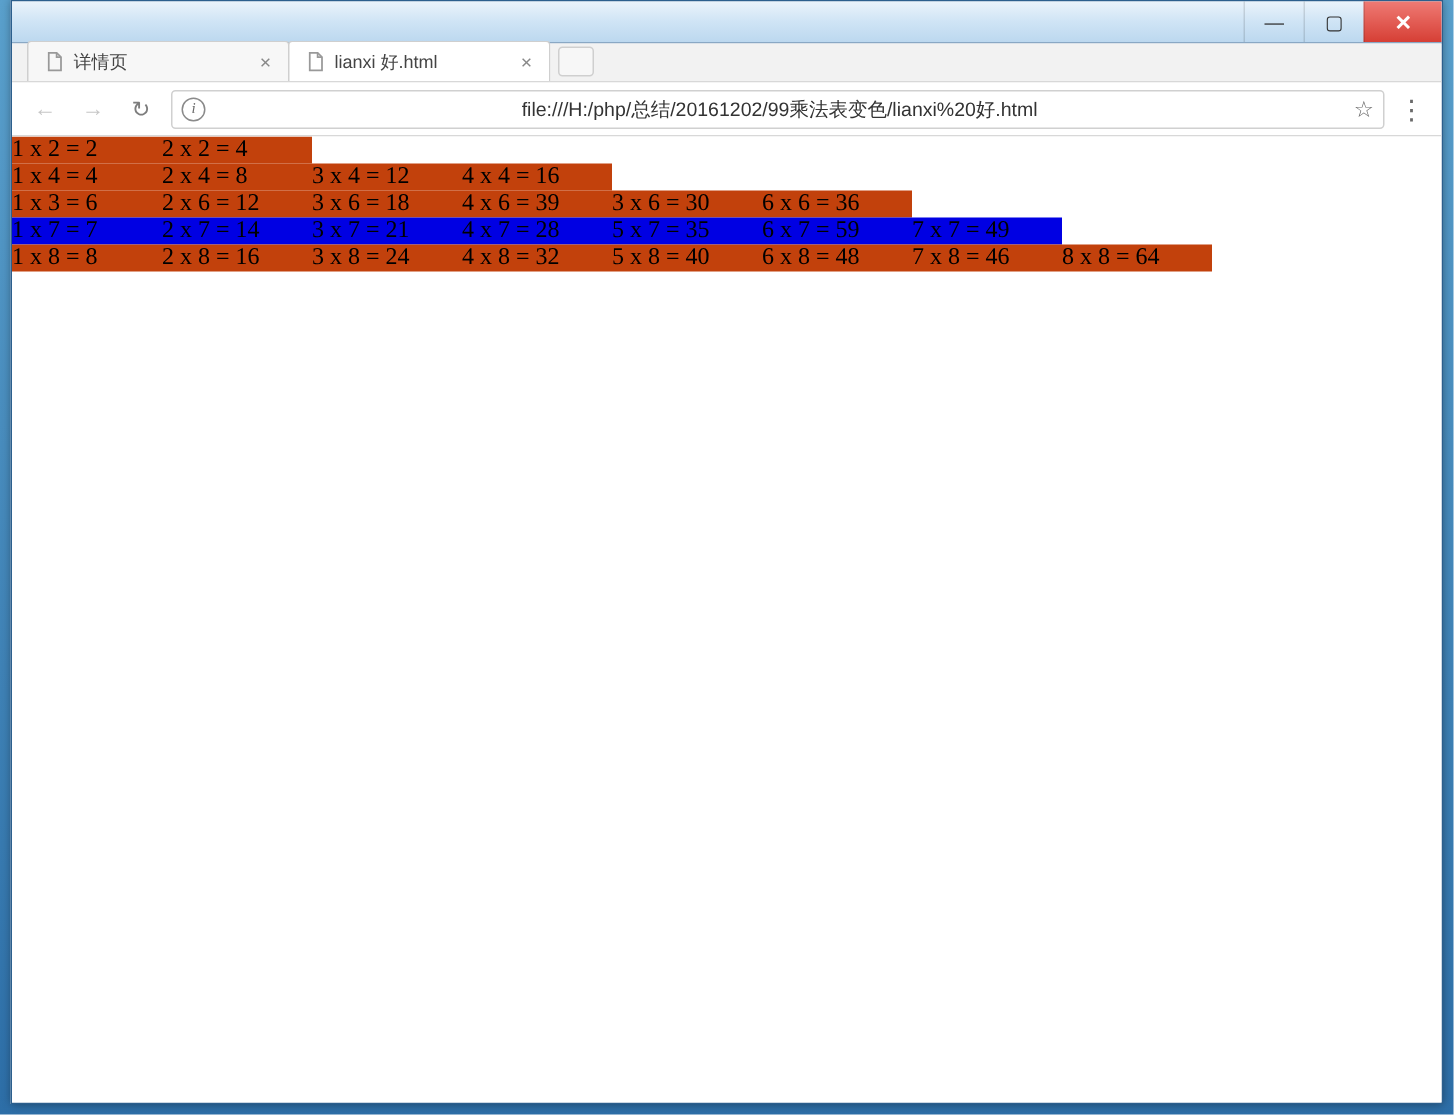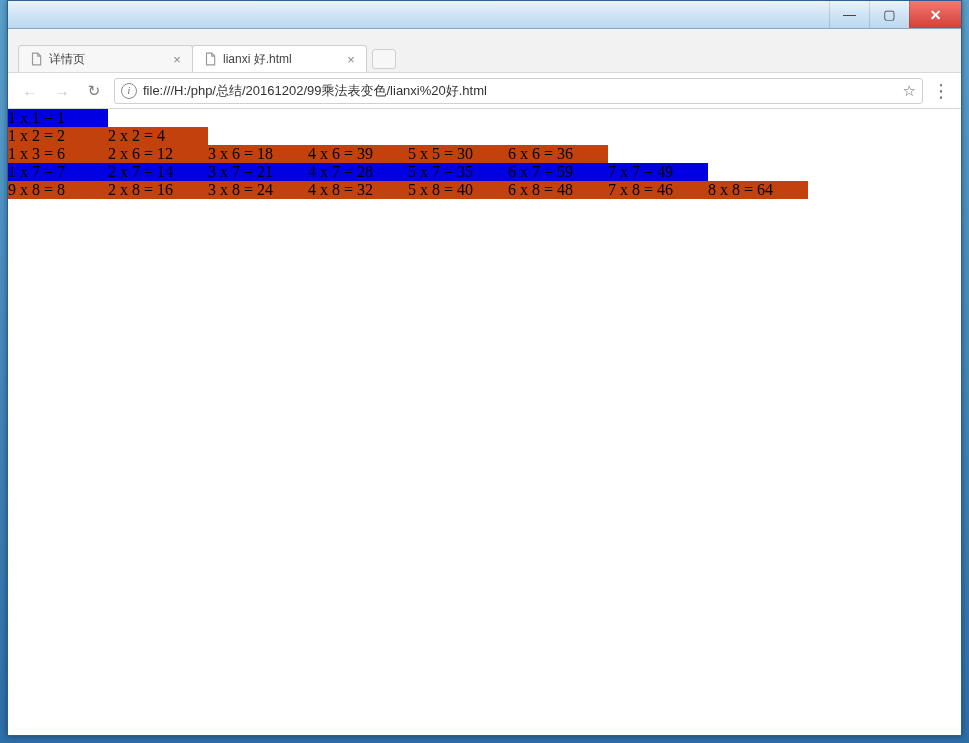--- a/index.html
+++ b/index.html
@@ -8,36 +8,36 @@
 
     
     .window { position:absolute; left:7px; top:0; right:7px; bottom:7px; background:#fff; border:1px solid #2c5f8d; box-shadow:0 0 6px rgba(0,0,0,.4); display:flex; flex-direction:column; }
     .titlebar { height:28px; background:linear-gradient(180deg,#eaf3fb 0%,#cfe4f5 50%,#bcd8ef 100%); border-bottom:1px solid #8aa8c4; display:flex; align-items:stretch; justify-content:flex-end; }
     .win-btns { display:flex; }
     .win-btn { width:40px; display:flex; align-items:center; justify-content:center; border-left:1px solid rgba(0,0,0,.12); font-size:13px; color:#333; }
     .win-btn.close { width:52px; background:linear-gradient(180deg,#ef7a74,#d63f35); color:#fff; }
     .win-btn.close .x { font-weight:bold; font-size:14px; }
 
     
-    .tabstrip { height:44px; background:#f2f2f2; border-bottom:1px solid #d8d8d8; display:flex; align-items:flex-end; padding-left:10px; gap:0; }
+    .tabstrip { height:26px; background:#f2f2f2; border-bottom:1px solid #d8d8d8; display:flex; align-items:flex-end; padding-left:10px; gap:0; }
     .tab { position:relative; display:flex; align-items:center; height:27px; padding:0 28px 0 10px; min-width:175px; max-width:195px; background:#f7f7f7; border:1px solid #cfcfcf; border-bottom:none; border-radius:3px 3px 0 0; font-size:12px; color:#444; margin-right:-1px; }
     .tab.active { background:#fff; z-index:2;align-items:center; }
     .tab .favicon { width:14px; height:14px; margin-right:6px; flex:none; }
     .tab .favicon svg { width:14px; height:14px; display:block; }
     .tab .label { white-space:nowrap; overflow:hidden; text-overflow:ellipsis; flex:1; }
     .tab .tab-close { position:absolute; right:8px; top:6px; width:14px; height:14px; display:flex; align-items:center; justify-content:center; color:#888; font-size:13px; }
     .newtab { width:24px; height:20px; margin-left:6px; margin-bottom:3px; border:1px solid #cfcfcf; border-radius:3px; background:#f7f7f7; }
 
     
     .toolbar { height:36px; display:flex; align-items:center; gap:8px; padding:0 10px; border-bottom:1px solid #d8d8d8; background:#fff; }
     .nav-btn { width:24px; height:24px; display:flex; align-items:center; justify-content:center; color:#7d7d7d; font-size:15px; }
     .nav-btn.disabled { color:#c7c7c7; }
     .addr { flex:1; height:26px; border:1px solid #d0d0d0; border-radius:3px; display:flex; align-items:center; padding:0 6px; font-size:13px; color:#333; gap:6px; }
     .addr .info-icon { width:16px; height:16px; border:1px solid #8a8a8a; border-radius:50%; display:flex; align-items:center; justify-content:center; font-size:10px; color:#6a6a6a; font-family:Georgia, serif; font-style:italic; }
-    .addr .url-text { flex:1; white-space:nowrap; overflow:hidden; text-overflow:ellipsis; }
+    .addr .url-text { flex:1; white-space:nowrap; overflow:hidden; text-overflow:ellipsis;text-align:center; }
     .addr .star { color:#6a6a6a; font-size:15px; }
     .menu-btn { width:20px; height:20px; display:flex; align-items:center; justify-content:center; color:#6a6a6a; font-size:18px; letter-spacing:0; }
 
     
     .content { flex:1; overflow:auto; background:#fff; position:relative; }
     .page-body { padding:0; margin:0; font-family:"Times New Roman", serif; font-size:16px; color:#000; }
     .mt-line { display:flex; height:18px; line-height:18px; }
     .mt-cell { width:100px; white-space:nowrap; font-family:"Times New Roman", serif; font-size:16px; }
     .mt-line.odd .mt-cell { background:#0000e3; }
     .mt-line.even .mt-cell { background:#c2410c; }
@@ -100,46 +100,49 @@
       <span class="url-text">file:///H:/php/总结/20161202/99乘法表变色/lianxi%20好.html</span>
       <span class="star">☆</span>
     </div>
     <div class="menu-btn">
         <span>⋮</span>
       </div>
   </div>
 
   <div class="content">
     <div class="page-body" id="page-body">
-        <div class="mt-line odd">
-          <div class="mt-cell">1 x 1 = 1</div>
-        </div>
         <div class="mt-line even">
           <div class="mt-cell">1 x 2 = 2</div>
           <div class="mt-cell">2 x 2 = 4</div>
+        </div>
+        <div class="mt-line even">
+          <div class="mt-cell">1 x 4 = 4</div>
+          <div class="mt-cell">2 x 4 = 8</div>
+          <div class="mt-cell">3 x 4 = 12</div>
+          <div class="mt-cell">4 x 4 = 16</div>
         </div>
         <div class="mt-line even">
           <div class="mt-cell">1 x 3 = 6</div>
           <div class="mt-cell">2 x 6 = 12</div>
           <div class="mt-cell">3 x 6 = 18</div>
           <div class="mt-cell">4 x 6 = 39</div>
-          <div class="mt-cell">5 x 5 = 30</div>
+          <div class="mt-cell">3 x 6 = 30</div>
           <div class="mt-cell">6 x 6 = 36</div>
         </div>
         <div class="mt-line odd">
           <div class="mt-cell">1 x 7 = 7</div>
           <div class="mt-cell">2 x 7 = 14</div>
           <div class="mt-cell">3 x 7 = 21</div>
           <div class="mt-cell">4 x 7 = 28</div>
           <div class="mt-cell">5 x 7 = 35</div>
           <div class="mt-cell">6 x 7 = 59</div>
           <div class="mt-cell">7 x 7 = 49</div>
         </div>
         <div class="mt-line even">
-          <div class="mt-cell">9 x 8 = 8</div>
+          <div class="mt-cell">1 x 8 = 8</div>
           <div class="mt-cell">2 x 8 = 16</div>
           <div class="mt-cell">3 x 8 = 24</div>
           <div class="mt-cell">4 x 8 = 32</div>
           <div class="mt-cell">5 x 8 = 40</div>
           <div class="mt-cell">6 x 8 = 48</div>
           <div class="mt-cell">7 x 8 = 46</div>
           <div class="mt-cell">8 x 8 = 64</div>
         </div>
       </div>
   </div>

